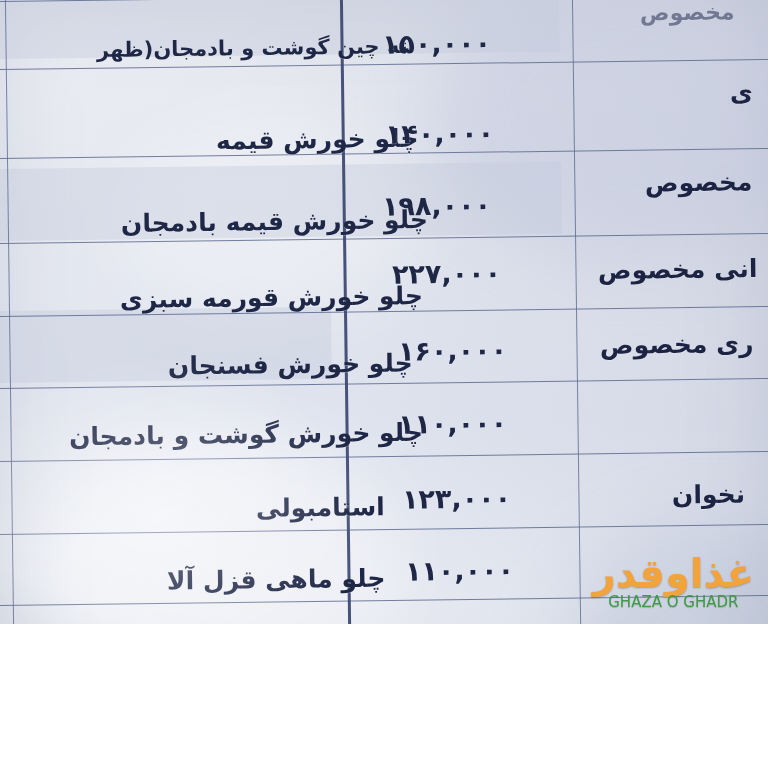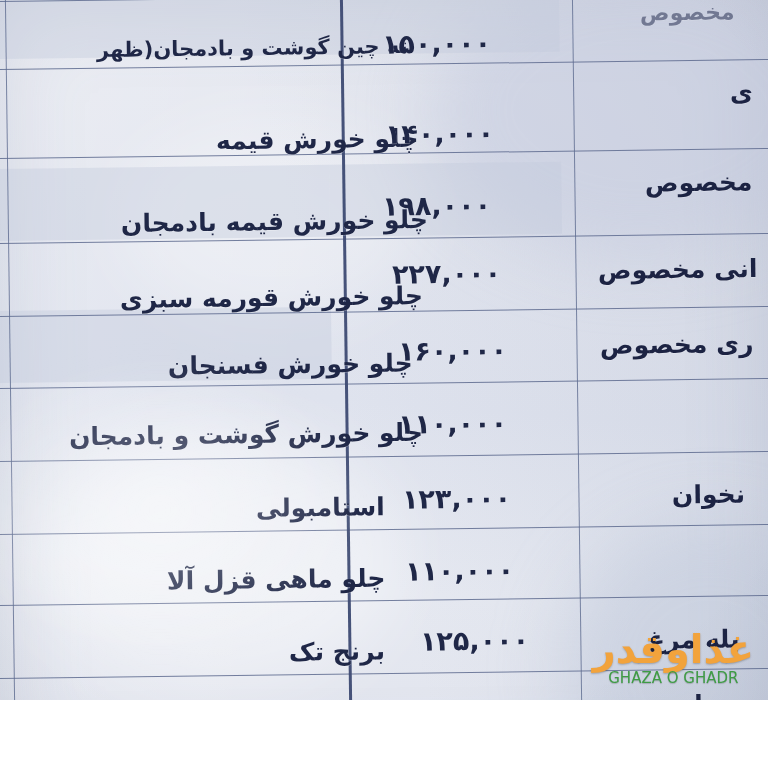--- a/index.html
+++ b/index.html
@@ -3,21 +3,21 @@
 <meta charset="utf-8">
 <style>
   html, body {
     margin: 0;
     padding: 0;
     background: #ffffff;
   }
   #shot {
     position: relative;
     width: 768px;
-    height: 700px;
+    height: 624px;
     overflow: hidden;
     background: #d8dbe6;
     font-family: "DejaVu Sans", sans-serif;
   }
 
   
   .paper {
     position: absolute;
     left: -6px;
     top: -10px;

